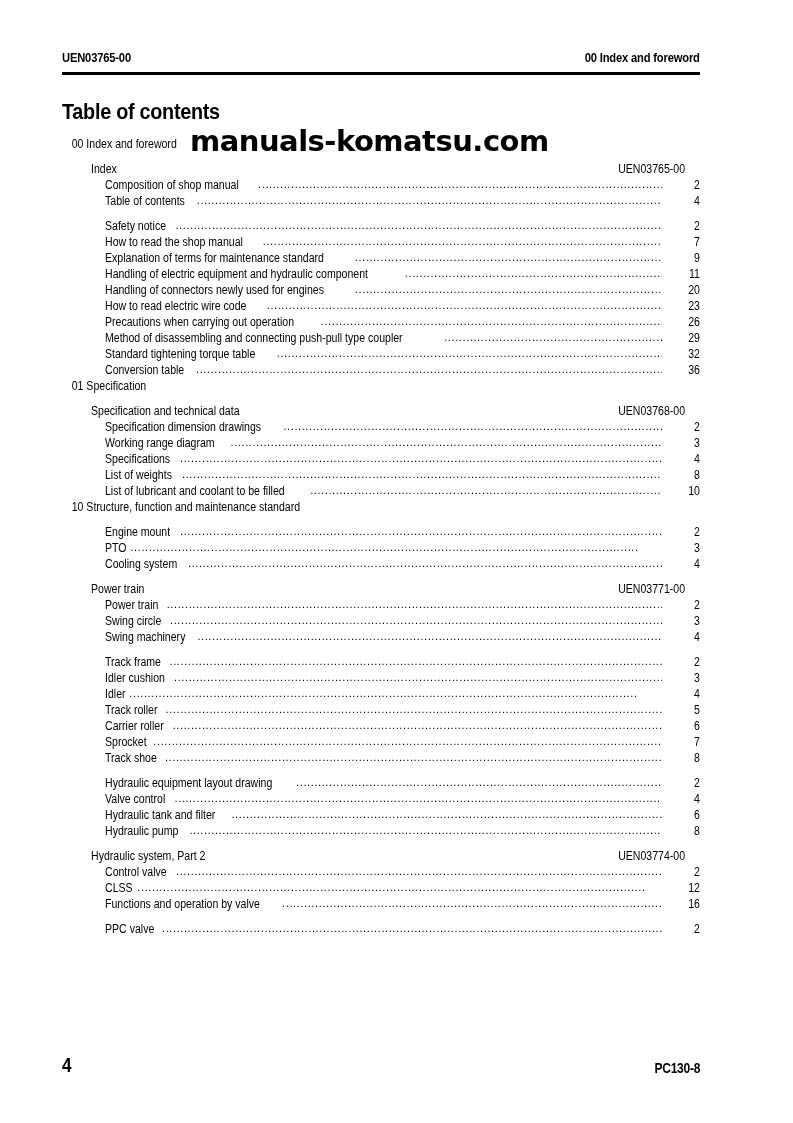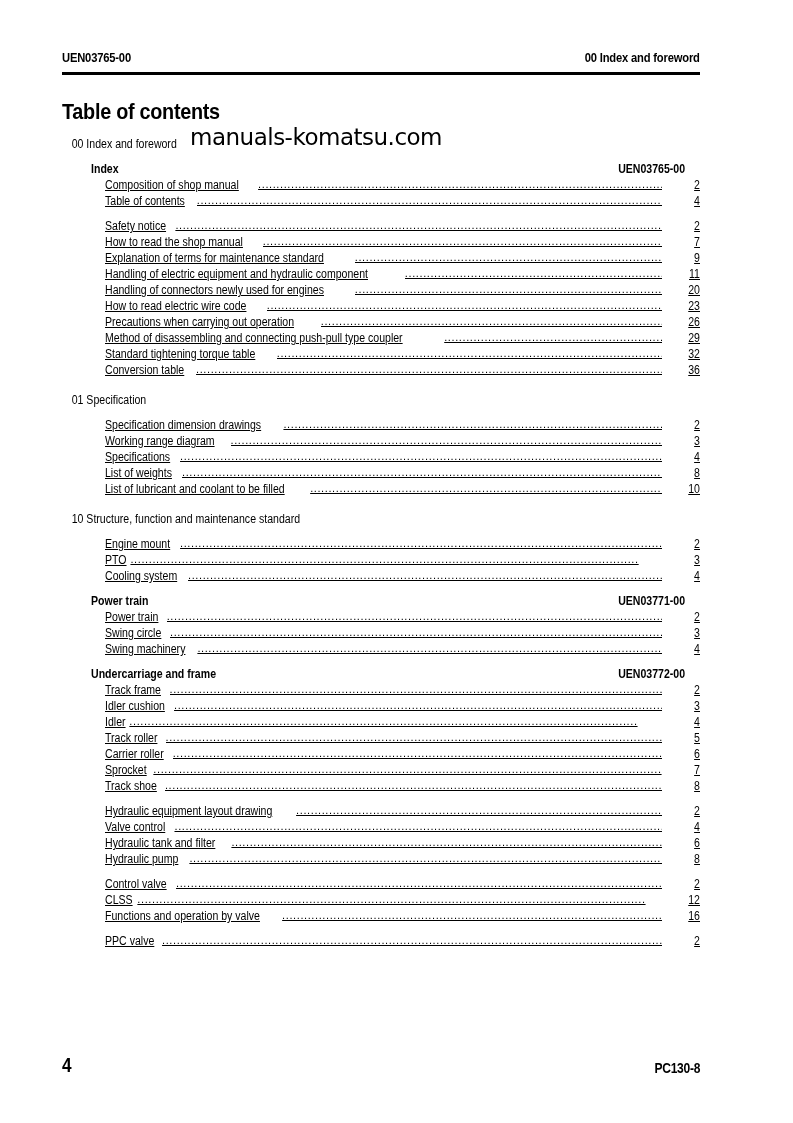--- a/index.html
+++ b/index.html
@@ -59,38 +59,37 @@
     transform-origin: left top;
     white-space: nowrap;
   }
 
   
   .watermark {
     position: absolute;
     left: 190px;
     top: 124px;
     font-family: "DejaVu Sans", sans-serif;
-    font-size: 23px;
-    font-weight: 400;
+    font-size: 29px;
+    font-weight: 700;
     color: #000000;
     white-space: nowrap;
     letter-spacing: -0.5px;
   }
 
   
   .toc {
     position: absolute;
     left: 62px;
     top: 136px;
     width: 638px;
     font-size: 12px;
     line-height: 16px;
   }
   .toc-section {
-    margin-top: 14px;
   }
   .toc-section:first-child {
     margin-top: 0;
   }
   .section-title {
     padding-left: 11px;
     white-space: nowrap;
     transform: scaleX(0.88);
     transform-origin: left center;
     height: 16px;
@@ -100,21 +99,20 @@
     margin-top: 9px;
   }
   .toc-group:first-of-type {
     margin-top: 0;
   }
   .group-row {
     display: flex;
     align-items: flex-end;
     padding-left: 29px;
     height: 16px;
-    font-weight: bold;
   }
   .group-name {
     white-space: nowrap;
     transform: scaleX(0.88);
     transform-origin: left center;
   }
   .group-spacer {
     flex: 1 1 auto;
   }
   .group-code {
@@ -122,21 +120,20 @@
     text-align: right;
     transform: scaleX(0.88);
     transform-origin: right center;
     padding-right: 17px;
   }
   .entry-row {
     display: flex;
     align-items: flex-end;
     padding-left: 43px;
     height: 16px;
-    text-decoration: underline;
   }
   .entry-name {
     white-space: nowrap;
     transform: scaleX(0.88);
     transform-origin: left center;
     flex: 0 0 auto;
   }
   .entry-leader {
     flex: 1 1 auto;
     overflow: hidden;
@@ -262,20 +259,25 @@
           <div class="entry-row">
             <span class="entry-name">Conversion table</span>
             <span class="entry-leader">...........................................................................................................................................</span>
             <span class="entry-page">36</span>
           </div>
         </div>
       </div>
       <div class="toc-section">
         <div class="section-title">01 Specification</div>
         <div class="toc-group">
+          <div class="group-row">
+            <span class="group-name">Specification and technical data</span>
+            <span class="group-spacer"></span>
+            <span class="group-code">UEN03768-00</span>
+          </div>
           <div class="entry-row">
             <span class="entry-name">Specification dimension drawings</span>
             <span class="entry-leader">...........................................................................................................................................</span>
             <span class="entry-page">2</span>
           </div>
           <div class="entry-row">
             <span class="entry-name">Working range diagram</span>
             <span class="entry-leader">...........................................................................................................................................</span>
             <span class="entry-page">3</span>
           </div>
@@ -331,84 +333,84 @@
             <span class="entry-leader">...........................................................................................................................................</span>
             <span class="entry-page">3</span>
           </div>
           <div class="entry-row">
             <span class="entry-name">Swing machinery</span>
             <span class="entry-leader">...........................................................................................................................................</span>
             <span class="entry-page">4</span>
           </div>
         </div>
         <div class="toc-group">
+          <div class="entry-row">
+            <span class="entry-name">Track frame</span>
+            <span class="entry-leader">...........................................................................................................................................</span>
+            <span class="entry-page">2</span>
+          </div>
+          <div class="entry-row">
+            <span class="entry-name">Idler cushion</span>
+            <span class="entry-leader">...........................................................................................................................................</span>
+            <span class="entry-page">3</span>
+          </div>
+          <div class="entry-row">
+            <span class="entry-name">Idler</span>
+            <span class="entry-leader">...........................................................................................................................................</span>
+            <span class="entry-page">4</span>
+          </div>
+          <div class="entry-row">
+            <span class="entry-name">Track roller</span>
+            <span class="entry-leader">...........................................................................................................................................</span>
+            <span class="entry-page">5</span>
+          </div>
+          <div class="entry-row">
+            <span class="entry-name">Carrier roller</span>
+            <span class="entry-leader">...........................................................................................................................................</span>
+            <span class="entry-page">6</span>
+          </div>
+          <div class="entry-row">
+            <span class="entry-name">Sprocket</span>
+            <span class="entry-leader">...........................................................................................................................................</span>
+            <span class="entry-page">7</span>
+          </div>
+          <div class="entry-row">
+            <span class="entry-name">Track shoe</span>
+            <span class="entry-leader">...........................................................................................................................................</span>
+            <span class="entry-page">8</span>
+          </div>
+        </div>
+        <div class="toc-group">
+          <div class="entry-row">
+            <span class="entry-name">Hydraulic equipment layout drawing</span>
+            <span class="entry-leader">...........................................................................................................................................</span>
+            <span class="entry-page">2</span>
+          </div>
+          <div class="entry-row">
+            <span class="entry-name">Valve control</span>
+            <span class="entry-leader">...........................................................................................................................................</span>
+            <span class="entry-page">4</span>
+          </div>
+          <div class="entry-row">
+            <span class="entry-name">Hydraulic tank and filter</span>
+            <span class="entry-leader">...........................................................................................................................................</span>
+            <span class="entry-page">6</span>
+          </div>
+          <div class="entry-row">
+            <span class="entry-name">Hydraulic pump</span>
+            <span class="entry-leader">...........................................................................................................................................</span>
+            <span class="entry-page">8</span>
+          </div>
+        </div>
+        <div class="toc-group">
           <div class="group-row">
-            <span class="group-name">Undercarriage and frame</span>
+            <span class="group-name">Hydraulic system, Part 2</span>
             <span class="group-spacer"></span>
-            <span class="group-code">UEN03772-00</span>
-          </div>
-          <div class="entry-row">
-            <span class="entry-name">Track frame</span>
-            <span class="entry-leader">...........................................................................................................................................</span>
-            <span class="entry-page">2</span>
-          </div>
-          <div class="entry-row">
-            <span class="entry-name">Idler cushion</span>
-            <span class="entry-leader">...........................................................................................................................................</span>
-            <span class="entry-page">3</span>
-          </div>
-          <div class="entry-row">
-            <span class="entry-name">Idler</span>
-            <span class="entry-leader">...........................................................................................................................................</span>
-            <span class="entry-page">4</span>
-          </div>
-          <div class="entry-row">
-            <span class="entry-name">Track roller</span>
-            <span class="entry-leader">...........................................................................................................................................</span>
-            <span class="entry-page">5</span>
-          </div>
-          <div class="entry-row">
-            <span class="entry-name">Carrier roller</span>
-            <span class="entry-leader">...........................................................................................................................................</span>
-            <span class="entry-page">6</span>
-          </div>
-          <div class="entry-row">
-            <span class="entry-name">Sprocket</span>
-            <span class="entry-leader">...........................................................................................................................................</span>
-            <span class="entry-page">7</span>
-          </div>
-          <div class="entry-row">
-            <span class="entry-name">Track shoe</span>
-            <span class="entry-leader">...........................................................................................................................................</span>
-            <span class="entry-page">8</span>
-          </div>
-        </div>
-        <div class="toc-group">
-          <div class="entry-row">
-            <span class="entry-name">Hydraulic equipment layout drawing</span>
-            <span class="entry-leader">...........................................................................................................................................</span>
-            <span class="entry-page">2</span>
-          </div>
-          <div class="entry-row">
-            <span class="entry-name">Valve control</span>
-            <span class="entry-leader">...........................................................................................................................................</span>
-            <span class="entry-page">4</span>
-          </div>
-          <div class="entry-row">
-            <span class="entry-name">Hydraulic tank and filter</span>
-            <span class="entry-leader">...........................................................................................................................................</span>
-            <span class="entry-page">6</span>
-          </div>
-          <div class="entry-row">
-            <span class="entry-name">Hydraulic pump</span>
-            <span class="entry-leader">...........................................................................................................................................</span>
-            <span class="entry-page">8</span>
-          </div>
-        </div>
-        <div class="toc-group">
+            <span class="group-code">UEN03774-00</span>
+          </div>
           <div class="entry-row">
             <span class="entry-name">Control valve</span>
             <span class="entry-leader">...........................................................................................................................................</span>
             <span class="entry-page">2</span>
           </div>
           <div class="entry-row">
             <span class="entry-name">CLSS</span>
             <span class="entry-leader">...........................................................................................................................................</span>
             <span class="entry-page">12</span>
           </div>

